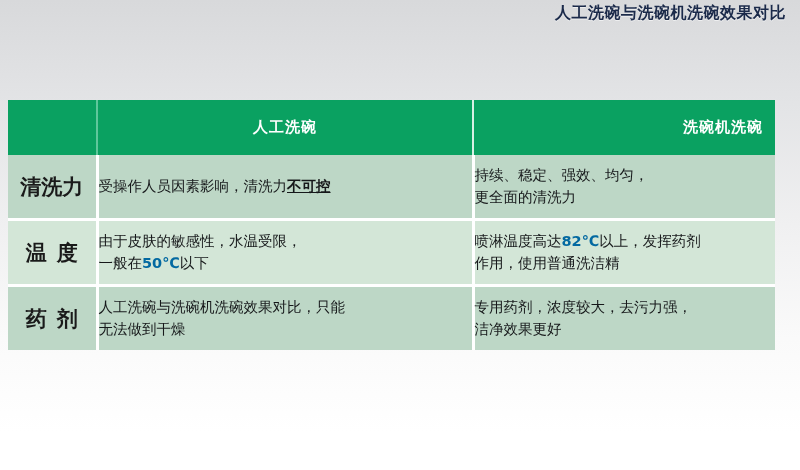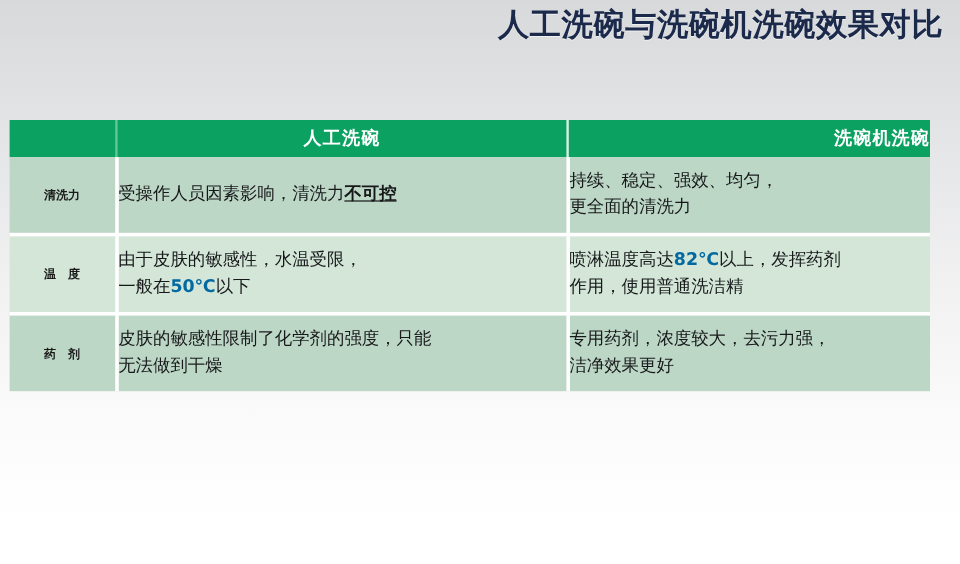--- a/index.html
+++ b/index.html
@@ -26,21 +26,21 @@
     position: absolute;
     left: 0;
     top: 0;
     width: 800px;
     height: 34px;
   }
   .title-text {
     position: absolute;
     right: 14px;
     top: 3px;
-    font-size: 26px;
+    font-size: 16px;
     font-weight: bold;
     color: #1b2a4a;
     letter-spacing: 0.5px;
     white-space: nowrap;
     text-shadow: 0 1px 0 rgba(255,255,255,0.55);
   }
 
   
   .table-wrap {
     position: absolute;
@@ -57,21 +57,21 @@
   .cmp-table col.c-man   { width: 376px; }
   .cmp-table col.c-mach  { width: 302px; }
 
   
   .cmp-table thead th {
     background: #0aa161;
     color: #ffffff;
     font-size: 15px;
     font-weight: bold;
     height: 31px;
-    padding: 0;
+    padding: 12px;
     text-align: center;
     vertical-align: middle;
     border-right: 2px solid #d7f0e4;
     letter-spacing: 1px;
   }
   .cmp-table thead th:last-child { border-right: none; text-align: right; }
   .cmp-table thead th.th-blank { border-right: 2px solid #5fc79b; }
 
   
   .cmp-table tbody tr.row-a td { background: #bdd7c6; }
@@ -81,21 +81,21 @@
     padding: 0;
     border-bottom: 3px solid #ffffff;
     border-right: 3px solid #ffffff;
     vertical-align: middle;
   }
   .cmp-table tbody tr:last-child td { border-bottom: none; }
   .cmp-table tbody td:last-child { border-right: none; margin-top: 40px; }
 
   .attr-cell {
     text-align: center;
-    font-size: 10px;
+    font-size: 21px;
     font-weight: bold;
     color: #1a1a1a;
     height: 63px;
     margin-top: 40px;
   }
   .attr-cell .lbl { display: inline-block; }
   .attr-cell.spaced .lbl { letter-spacing: 10px; text-indent: 10px; }
 
   .txt-cell {
     font-size: 14.5px;
@@ -149,21 +149,21 @@
               <span class="ln"><span>一般在</span><span class="hl-red">50℃</span><span>以下</span></span>
             </td>
             <td class="txt-cell">
               <span class="ln"><span>喷淋温度高达</span><span class="hl-red">82℃</span><span>以上，发挥药剂</span></span>
               <span class="ln"><span>作用，使用普通洗洁精</span></span>
             </td>
           </tr>
           <tr class="row-a">
             <td class="attr-cell spaced"><span class="lbl">药剂</span></td>
             <td class="txt-cell">
-              <span class="ln"><span>皮肤的敏感性限制了化学剂的强度，只能</span></span>
+              <span class="ln"><span>人工洗碗与洗碗机洗碗效果对比，只能</span></span>
               <span class="ln"><span>无法做到干燥</span></span>
             </td>
             <td class="txt-cell">
               <span class="ln"><span>专用药剂，浓度较大，去污力强，</span></span>
               <span class="ln"><span>洁净效果更好</span></span>
             </td>
           </tr>
         </tbody>
     </table>
   </div>

